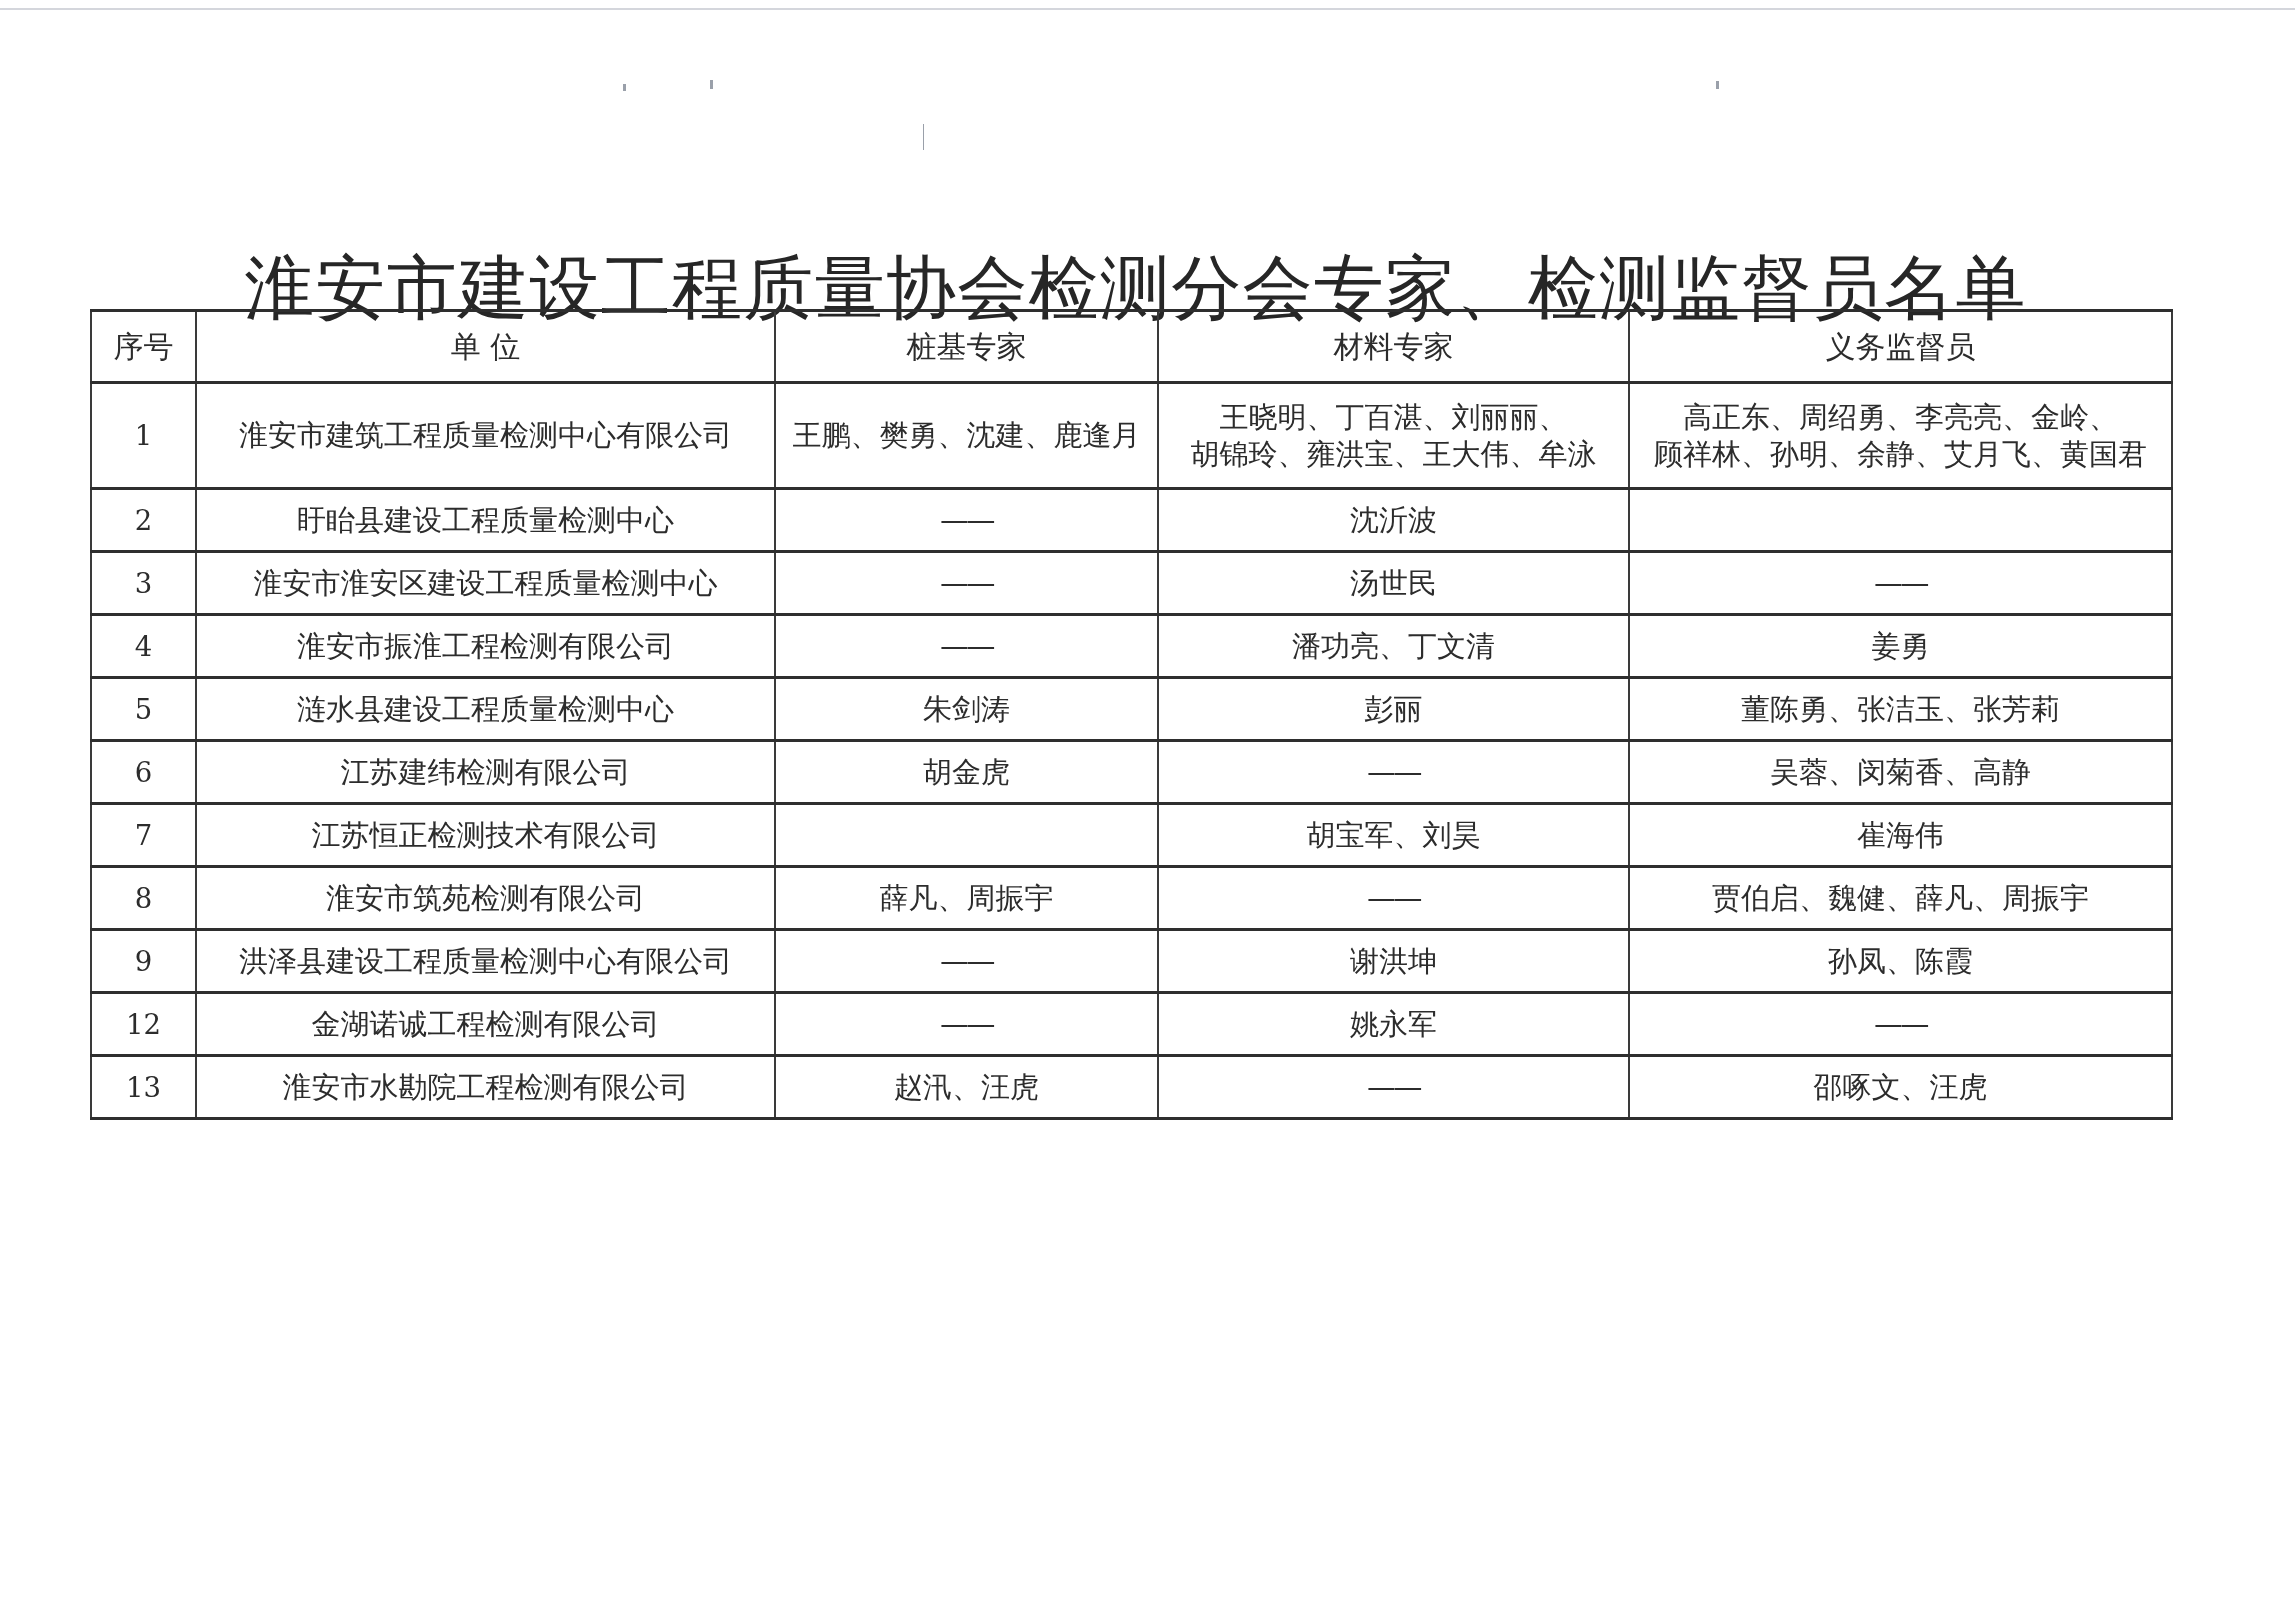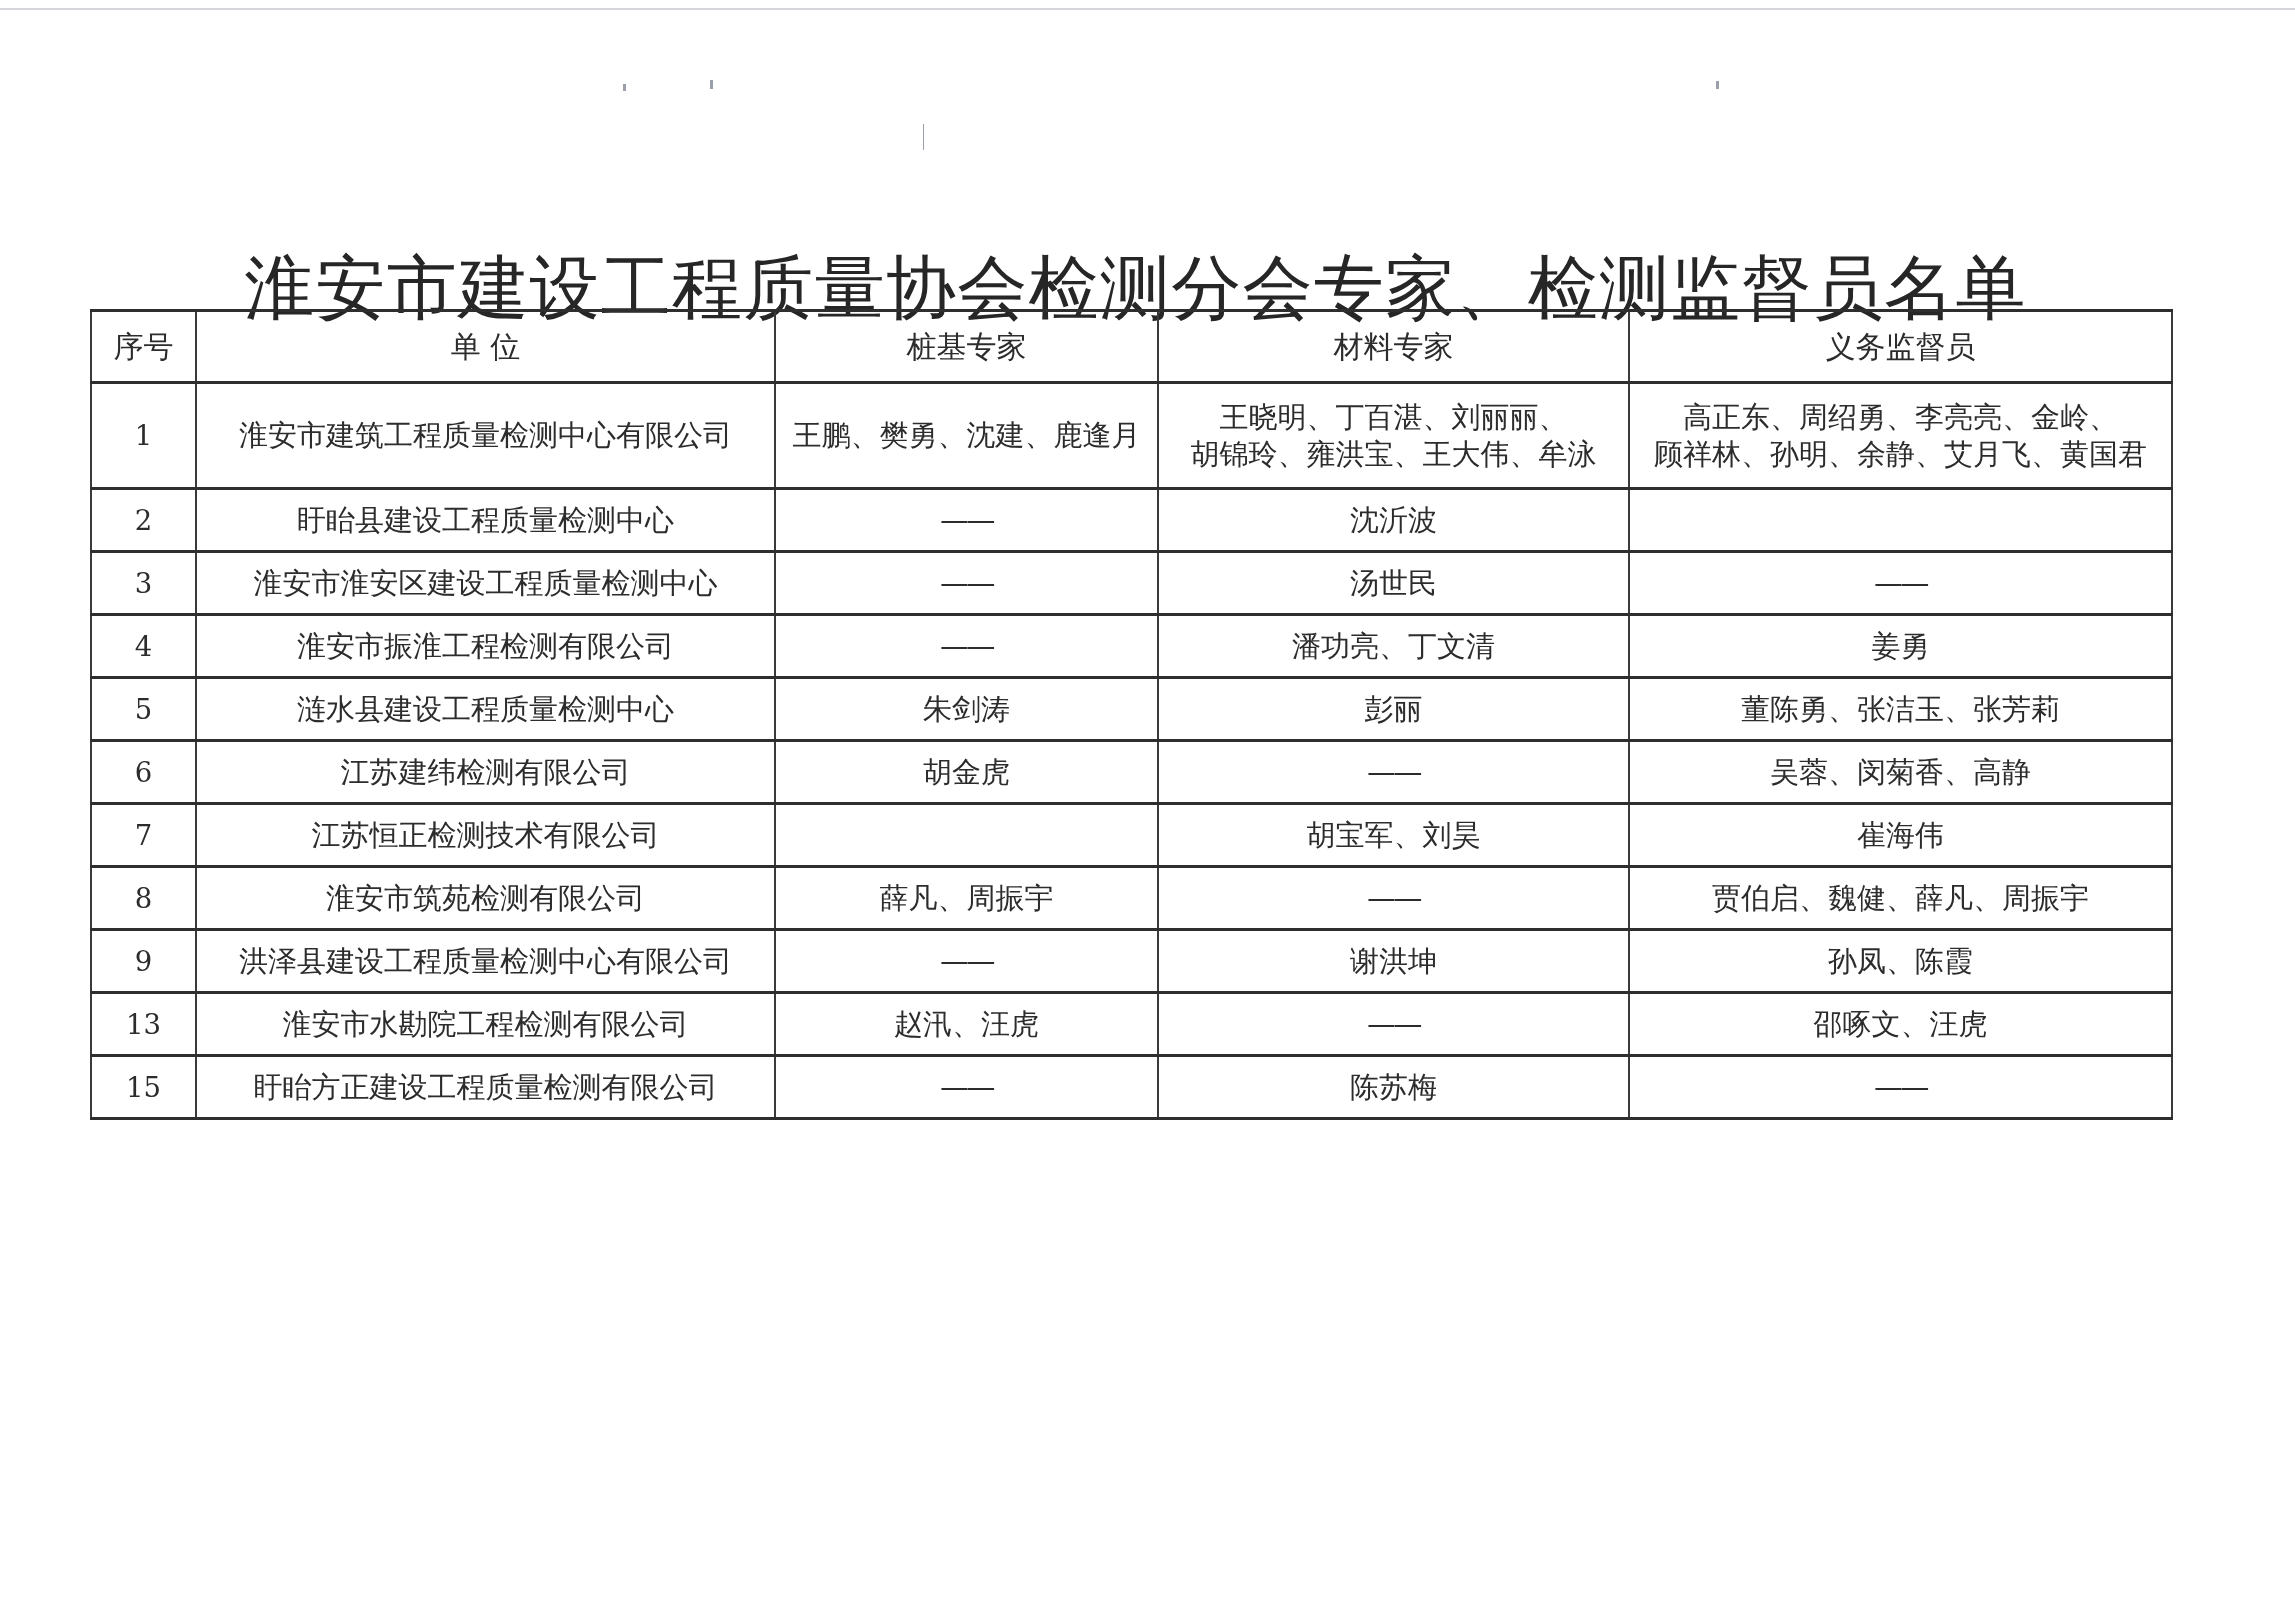--- a/index.html
+++ b/index.html
@@ -173,28 +173,28 @@
       <td>贾伯启、魏健、薛凡、周振宇</td>
     </tr>
     <tr class="row">
       <td class="idx">9</td>
       <td>洪泽县建设工程质量检测中心有限公司</td>
       <td class="dash">——</td>
       <td>谢洪坤</td>
       <td>孙凤、陈霞</td>
     </tr>
     <tr class="row">
+      <td class="idx">12</td>
+      <td>金湖诺诚工程检测有限公司</td>
+      <td class="dash">——</td>
+      <td>姚永军</td>
+      <td class="dash">——</td>
+    </tr>
+    <tr class="row">
       <td class="idx">13</td>
       <td>淮安市水勘院工程检测有限公司</td>
       <td>赵汛、汪虎</td>
       <td class="dash">——</td>
       <td>邵啄文、汪虎</td>
     </tr>
-    <tr class="row">
-      <td class="idx">15</td>
-      <td>盱眙方正建设工程质量检测有限公司</td>
-      <td class="dash">——</td>
-      <td>陈苏梅</td>
-      <td class="dash">——</td>
-    </tr>
   </tbody>
 </table>
 
 
 </body></html>

